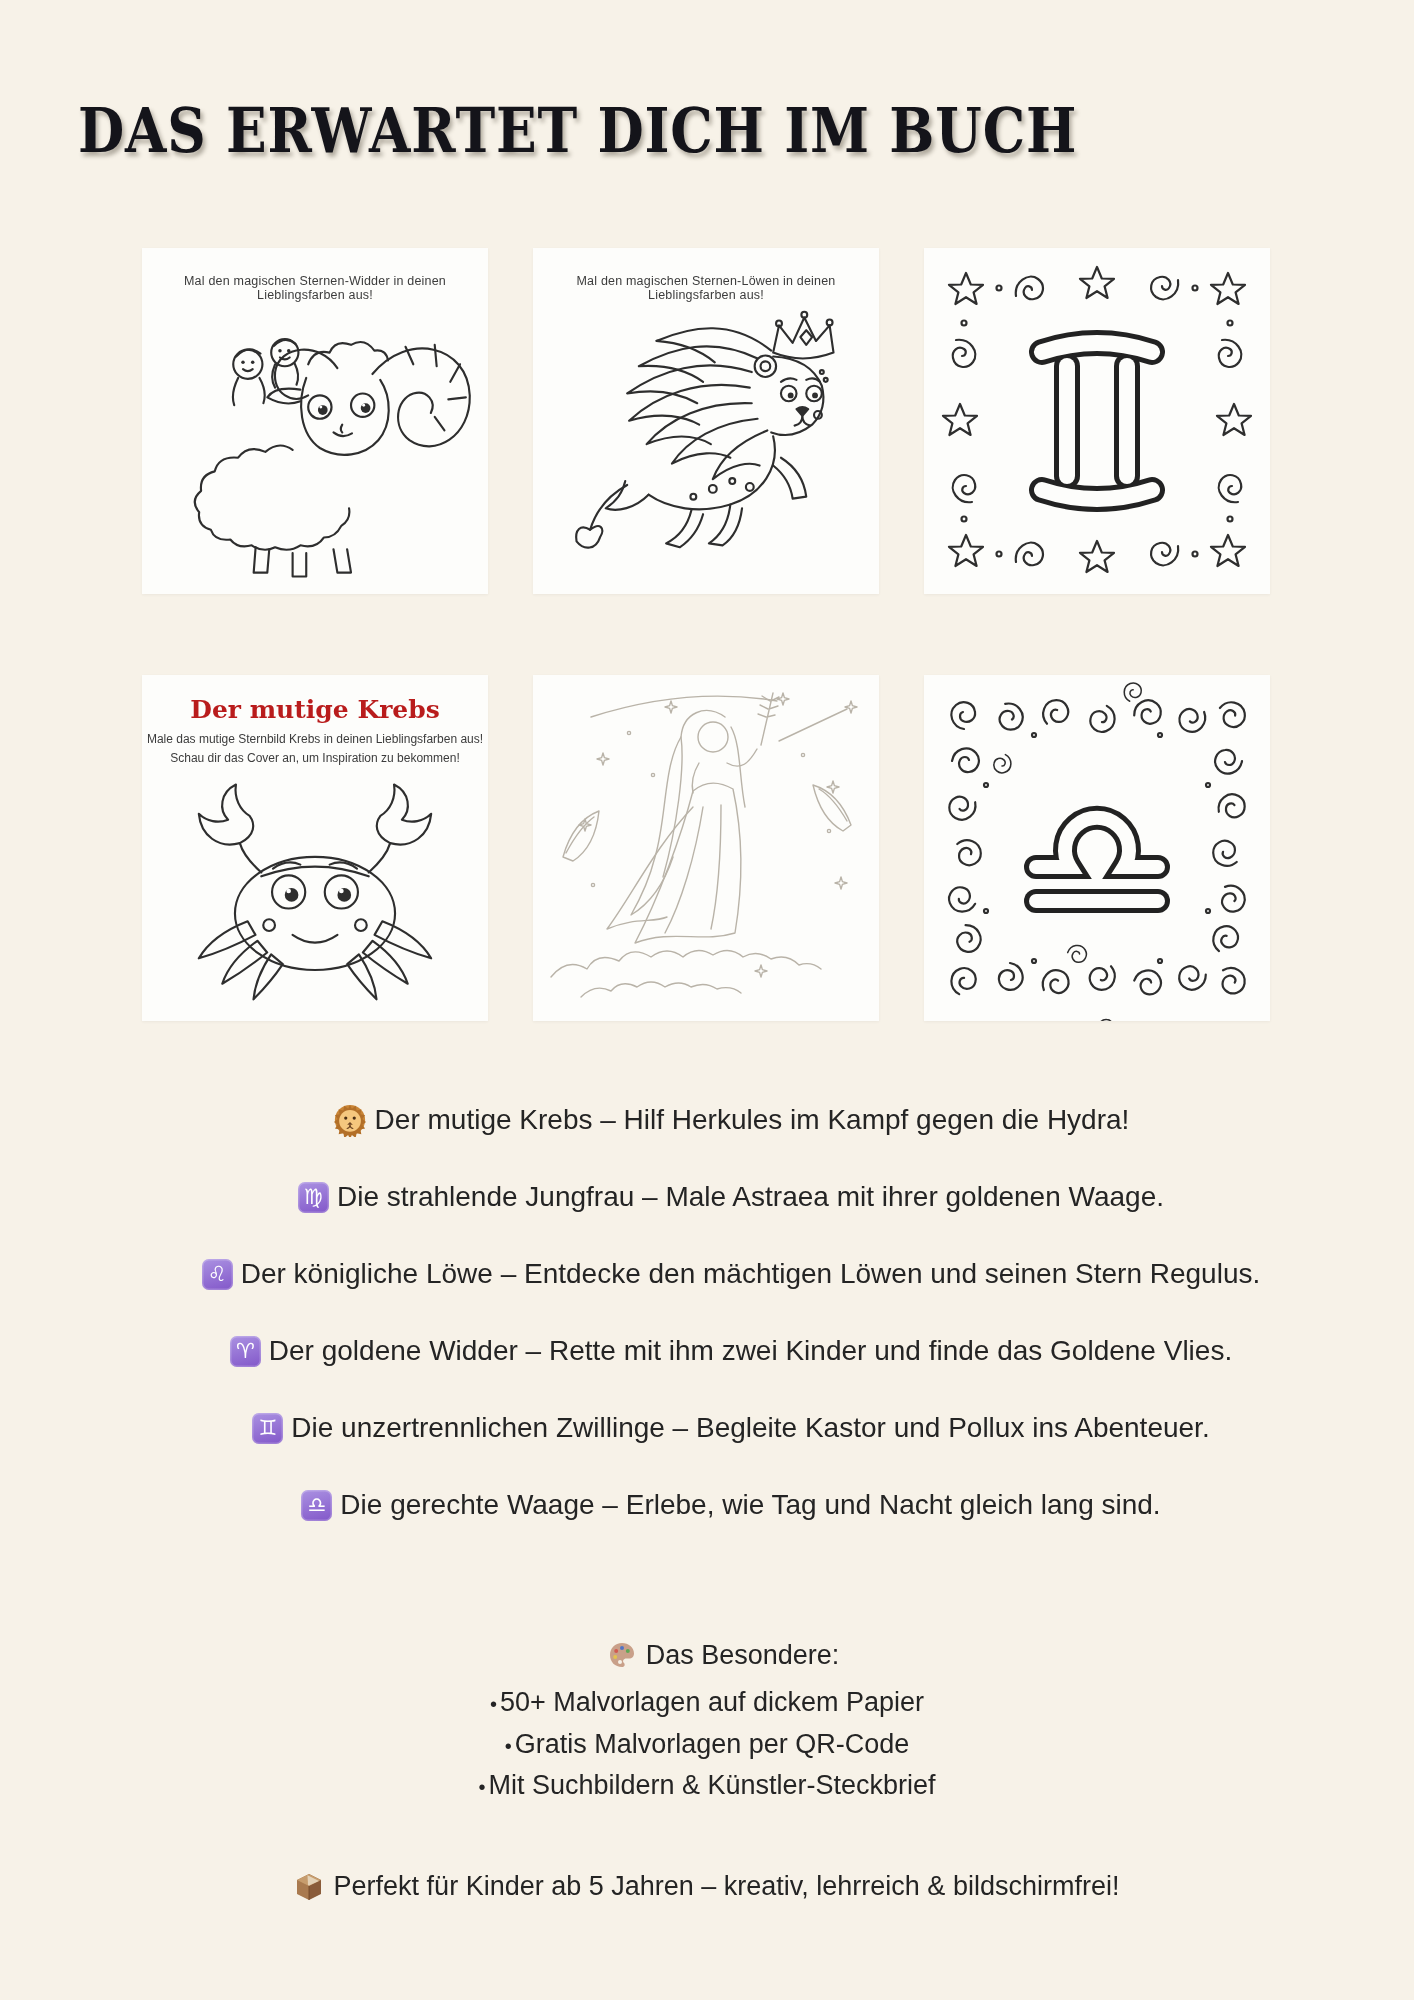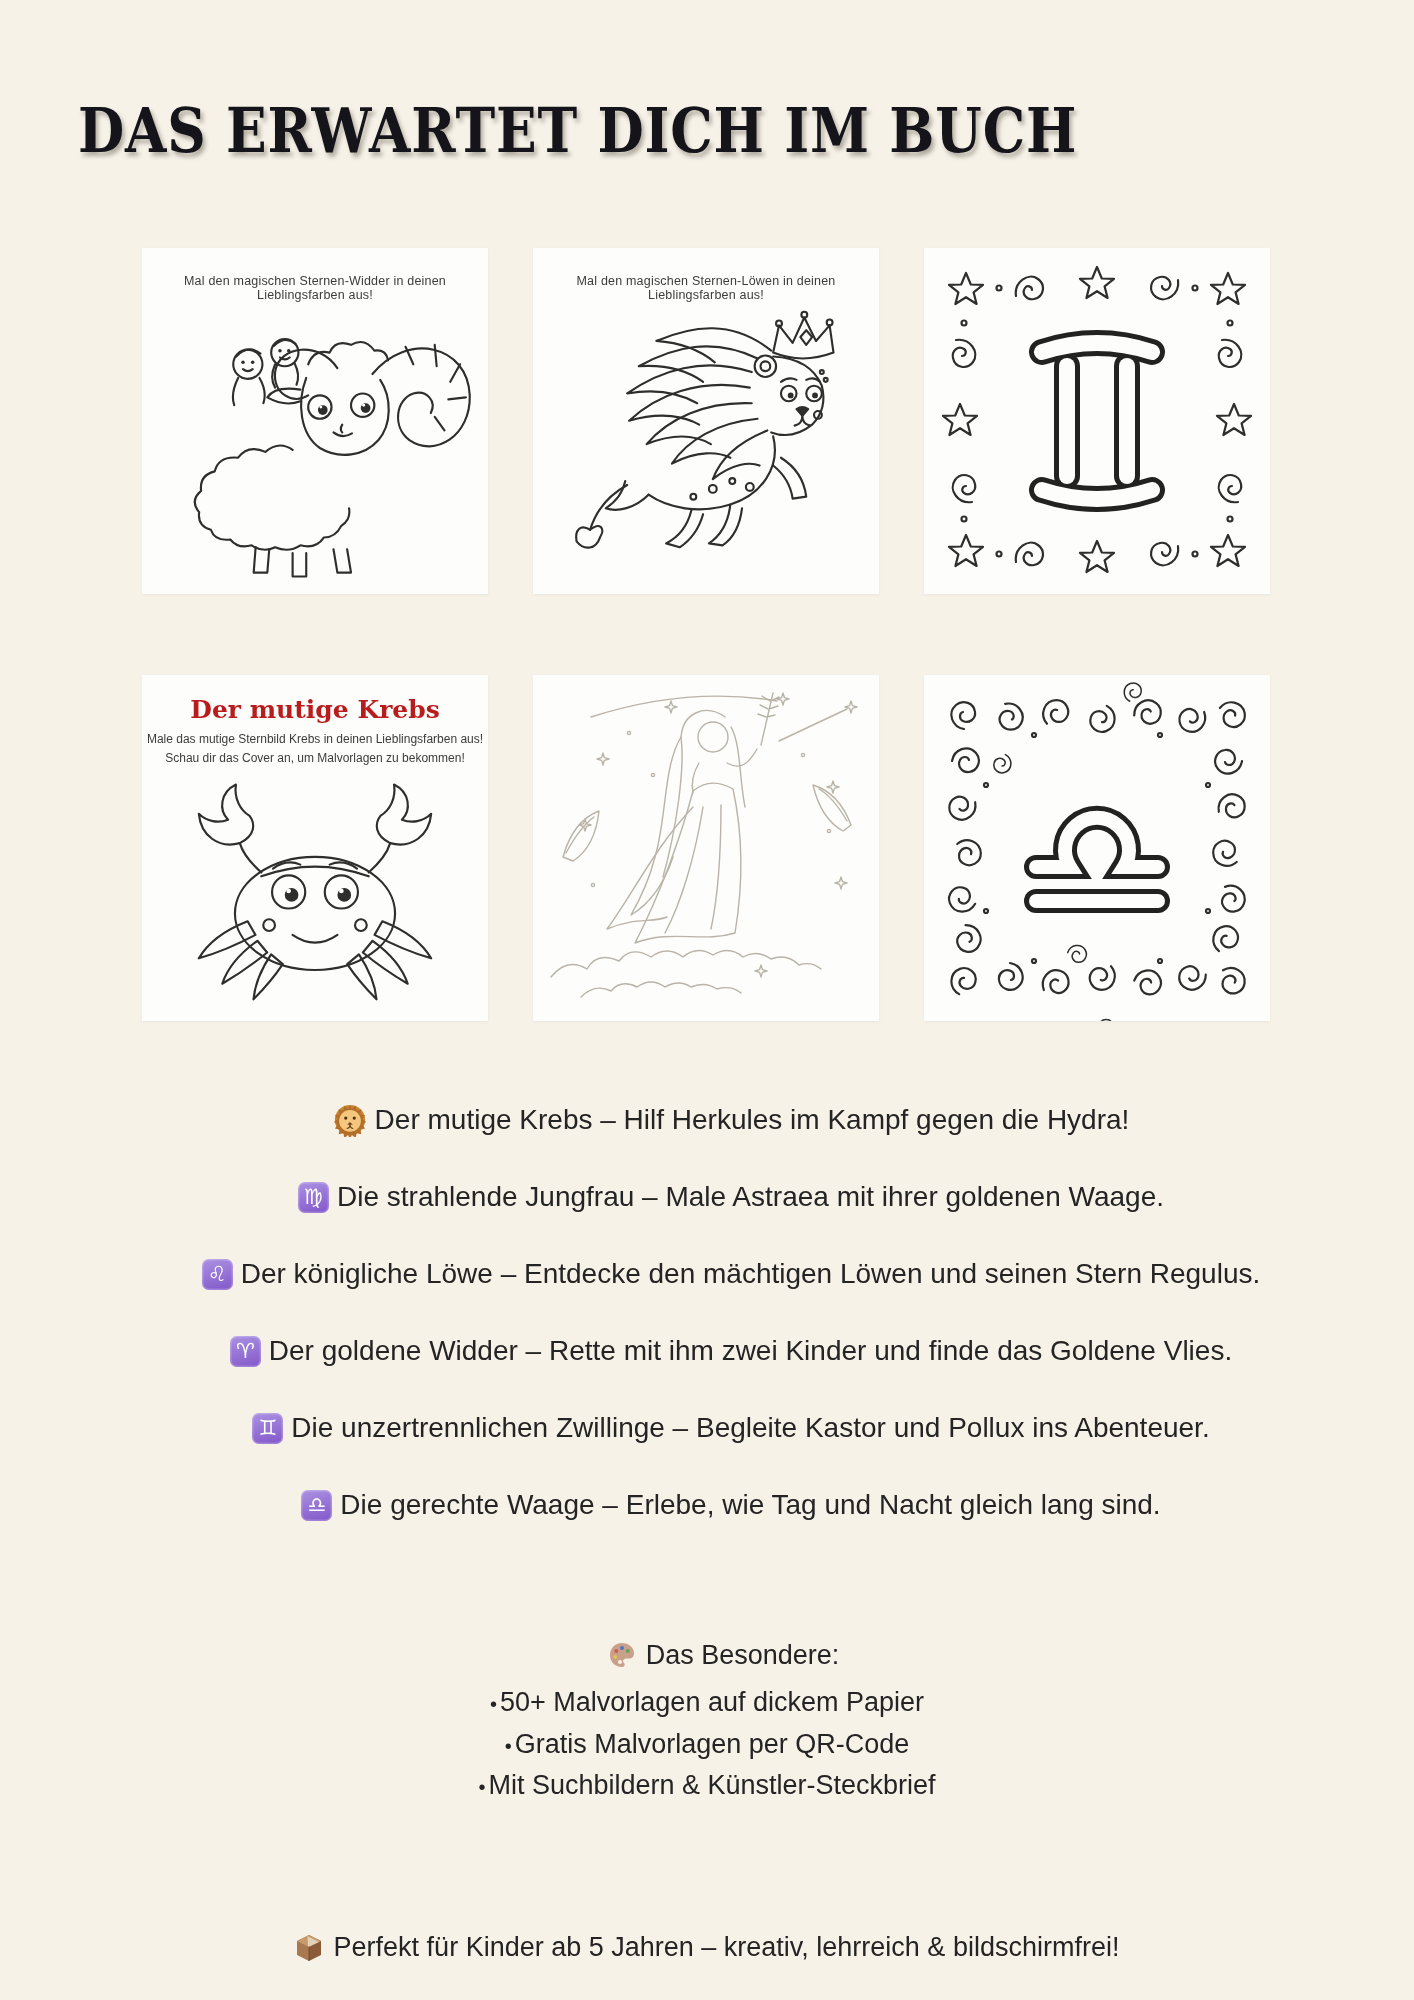--- a/index.html
+++ b/index.html
@@ -63,21 +63,21 @@
   }
   .emoji-svg { display:inline-block; flex:0 0 auto; }
 
   .specials { position:absolute; top:1640px; left:0; width:1414px; text-align:center; font-size:27px; color:#242424; }
   .specials-heading { display:flex; justify-content:center; align-items:flex-start; gap:9px; height:40px;margin-left:32px; }
   .specials-items { margin-top:3px; }
   .specials-item { line-height:39.5px; }
   .bullet { font-size:20px; margin-right:3px; }
 
   .footer-line {
-    position:absolute; top:1932px; left:0; width:1414px;
+    position:absolute; top:1871px; left:0; width:1414px;
     display:flex; justify-content:center; align-items:center; gap:11px;
     font-size:27px; color:#242424;
   }
 
   .line-art { stroke:#2e2e2e; fill:none; stroke-width:2.2; stroke-linecap:round; stroke-linejoin:round; }
   .line-art-light { stroke:#b9b3a8; fill:none; stroke-width:1.4; stroke-linecap:round; stroke-linejoin:round; }
 </style>
 </head>
 <body>
 
@@ -218,21 +218,21 @@
               <path d="M118,242 Q173,260 228,242"></path>
           </g>
         </svg>
       </div>
     </div>
 
     <div class="card">
       <div class="crab-title">Der mutige Krebs</div>
       <div class="crab-sub">
         <div>Male das mutige Sternbild Krebs in deinen Lieblingsfarben aus!</div>
-        <div>Schau dir das Cover an, um Malvorlagen zu bekommen!</div>
+        <div>Schau dir das Cover an, um Inspiration zu bekommen!</div>
       </div>
       <div class="card-art">
         <svg viewBox="0 0 346 260" xmlns="http://www.w3.org/2000/svg">
           <g class="line-art" stroke-width="2.8">
             <g id="crab-side-left">
               <path d="M118,108 Q100,92 96,78"></path>
               <path d="M96,78 C74,84 56,70 54,48 C62,56 74,58 84,54 C74,44 76,26 92,18 C90,32 96,44 106,50 C112,58 112,70 96,78 Z"></path>
               <path d="M104,158 Q68,172 54,196 Q82,188 112,172 Z"></path>
               <path d="M114,178 Q86,198 78,222 Q102,208 124,190 Z"></path>
               <path d="M128,192 Q112,216 110,238 Q128,220 140,202 Z"></path>

